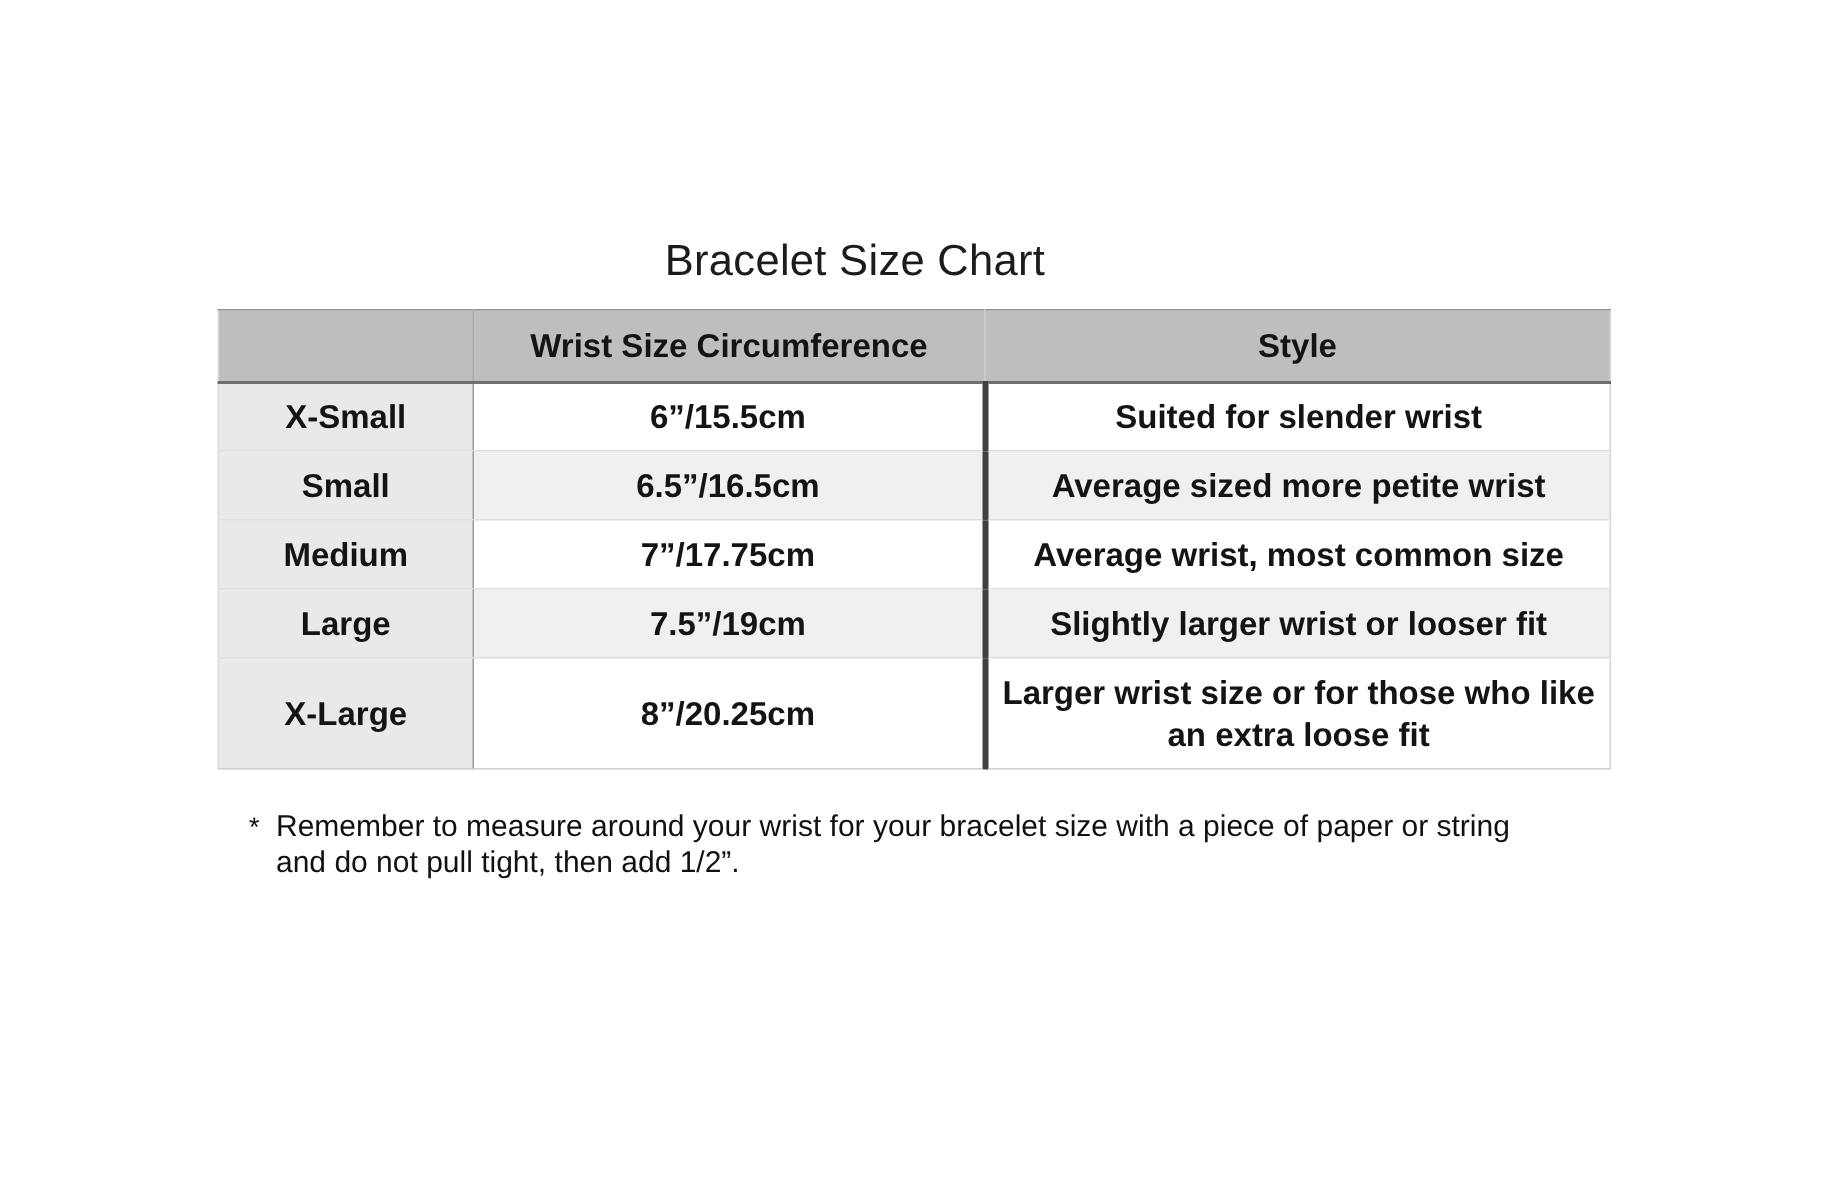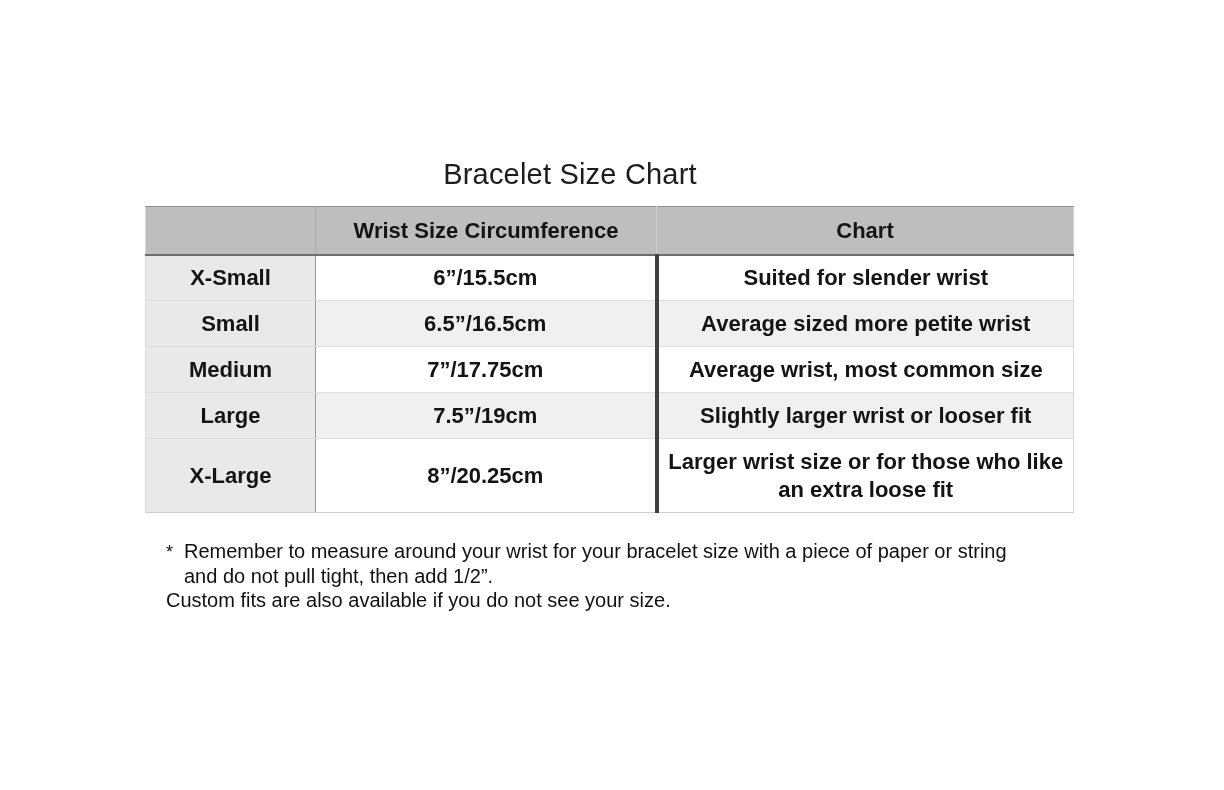--- a/index.html
+++ b/index.html
@@ -85,21 +85,21 @@
 <table class="size-table">
   <colgroup>
     <col class="c1">
       <col class="c2">
       <col class="c3">
   </colgroup>
   <thead>
     <tr>
       <th class="col1"></th>
       <th class="col2">Wrist Size Circumference</th>
-      <th class="col3">Chart</th>
+      <th class="col3">Style</th>
     </tr>
   </thead>
   <tbody>
     <tr>
       <td class="col1">X-Small</td>
       <td class="col2">6”/15.5cm</td>
       <td class="col3">Suited for slender wrist</td>
     </tr>
     <tr class="alt">
       <td class="col1">Small</td>
@@ -122,14 +122,13 @@
       <td class="col3">Larger wrist size or for those who like an extra loose fit</td>
     </tr>
   </tbody>
 </table>
 
 <div class="footnote">
   <div class="fn-line">
     <span class="fn-star">*</span><span>Remember to measure around your wrist for your bracelet size with a piece of paper or string</span>
   </div>
   <div class="fn-line fn-indent">and do not pull tight, then add 1/2”.</div>
-  <div class="fn-line">Custom fits are also available if you do not see your size.</div>
 </div>
 
 </body></html>

